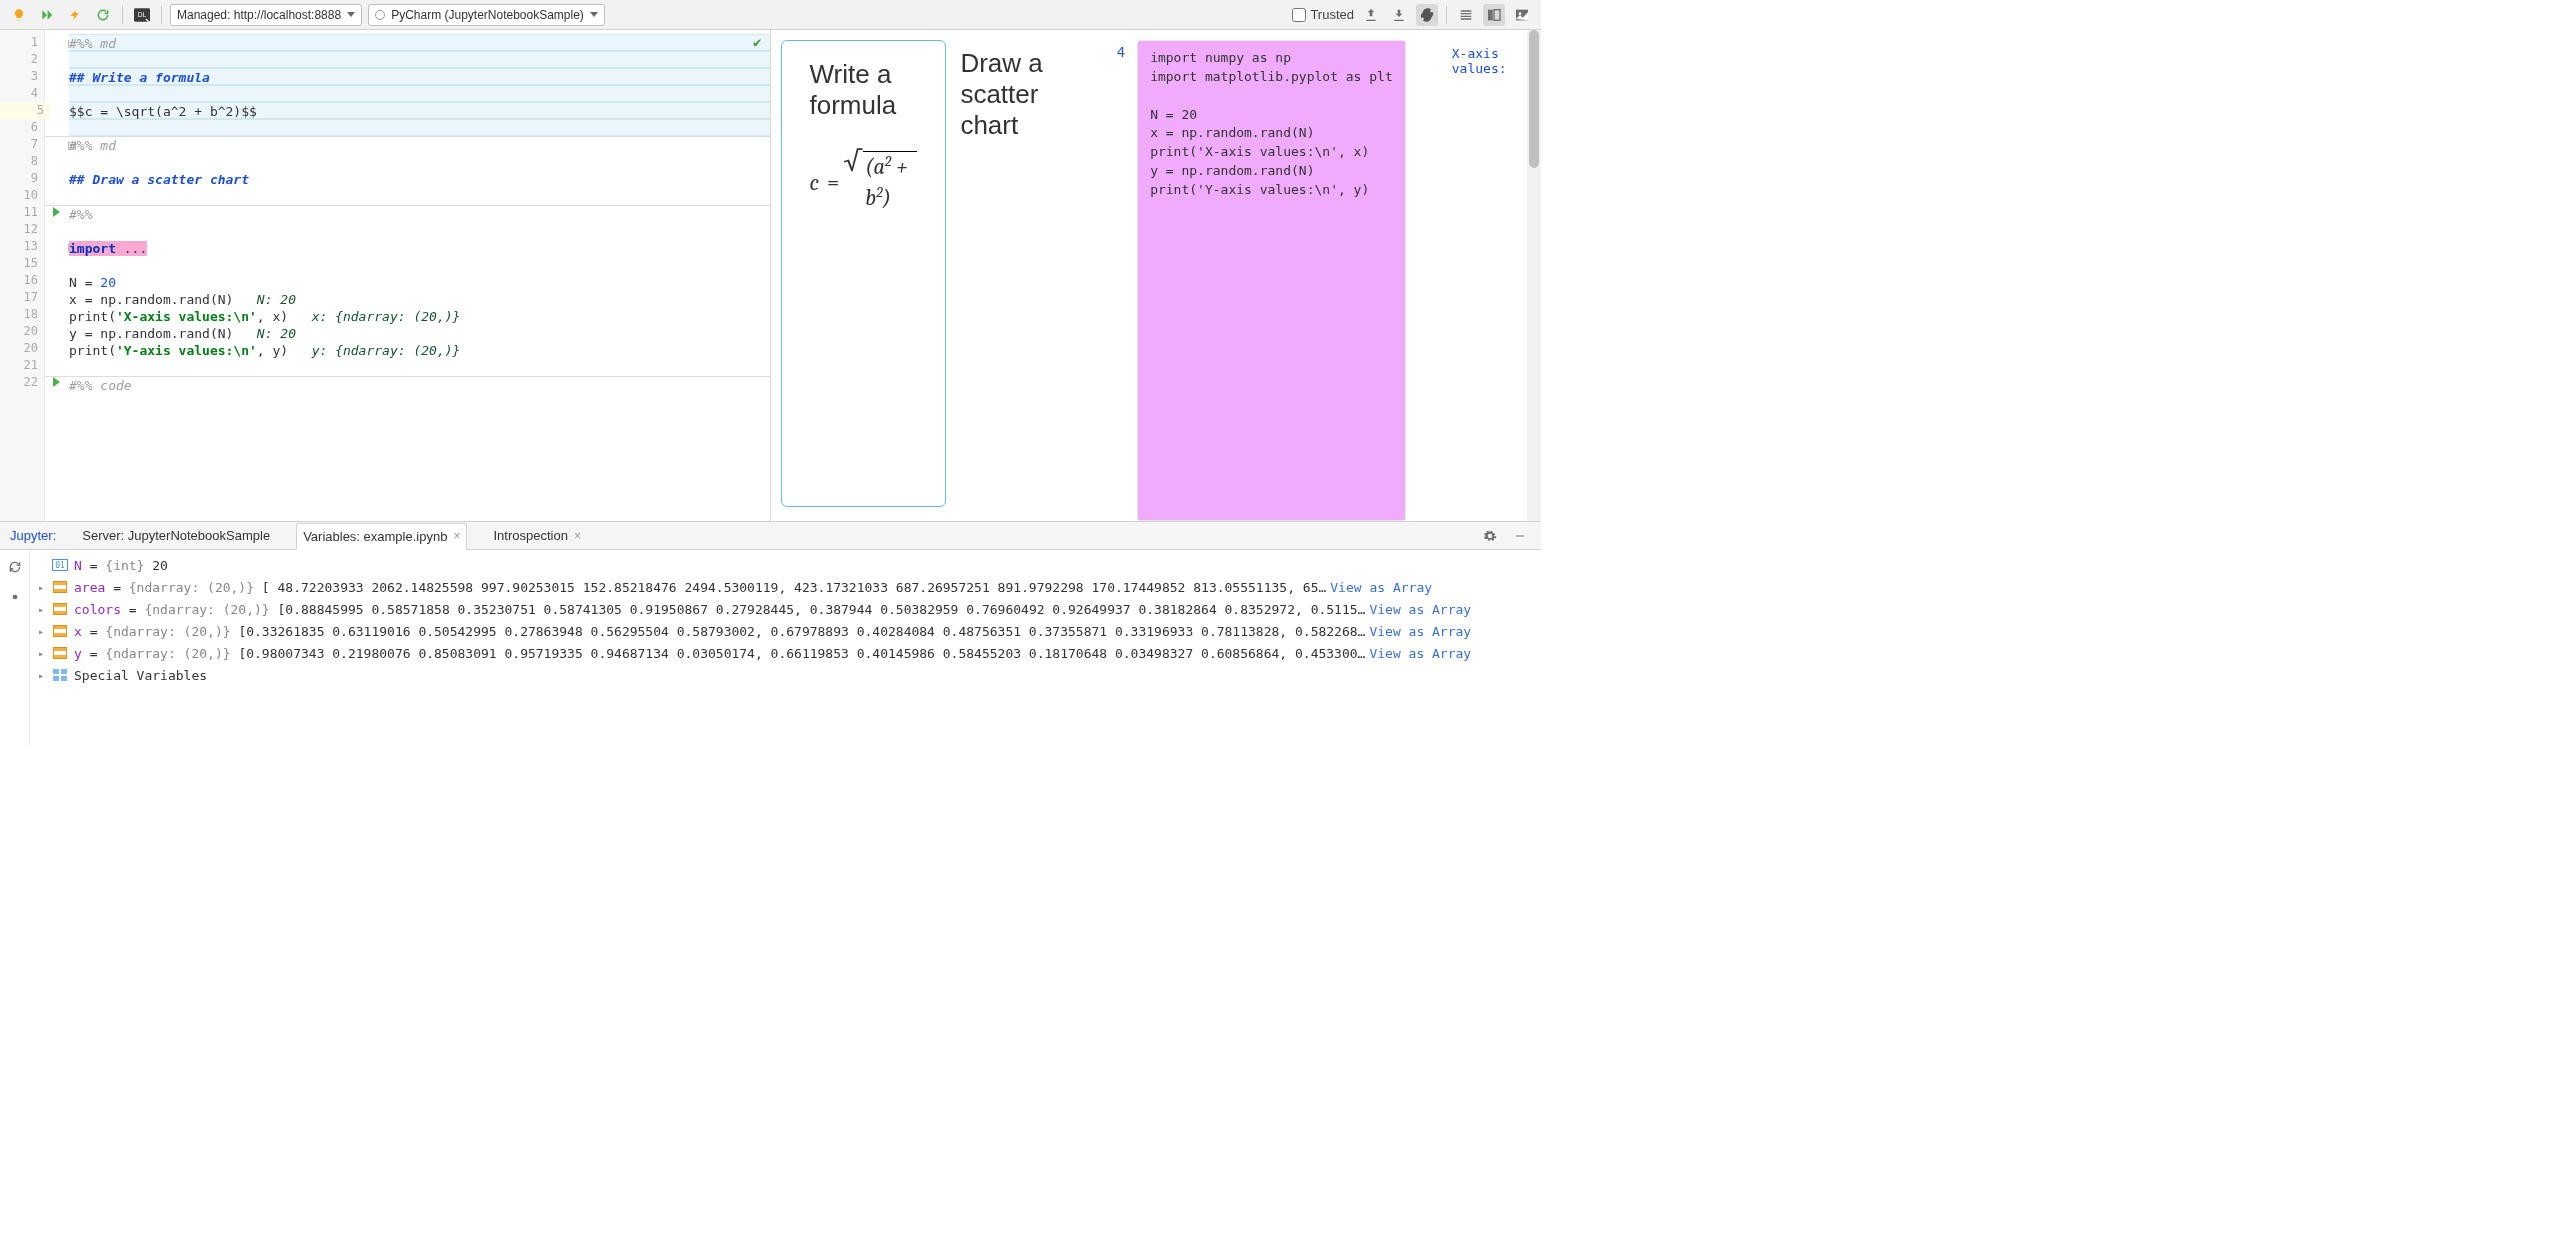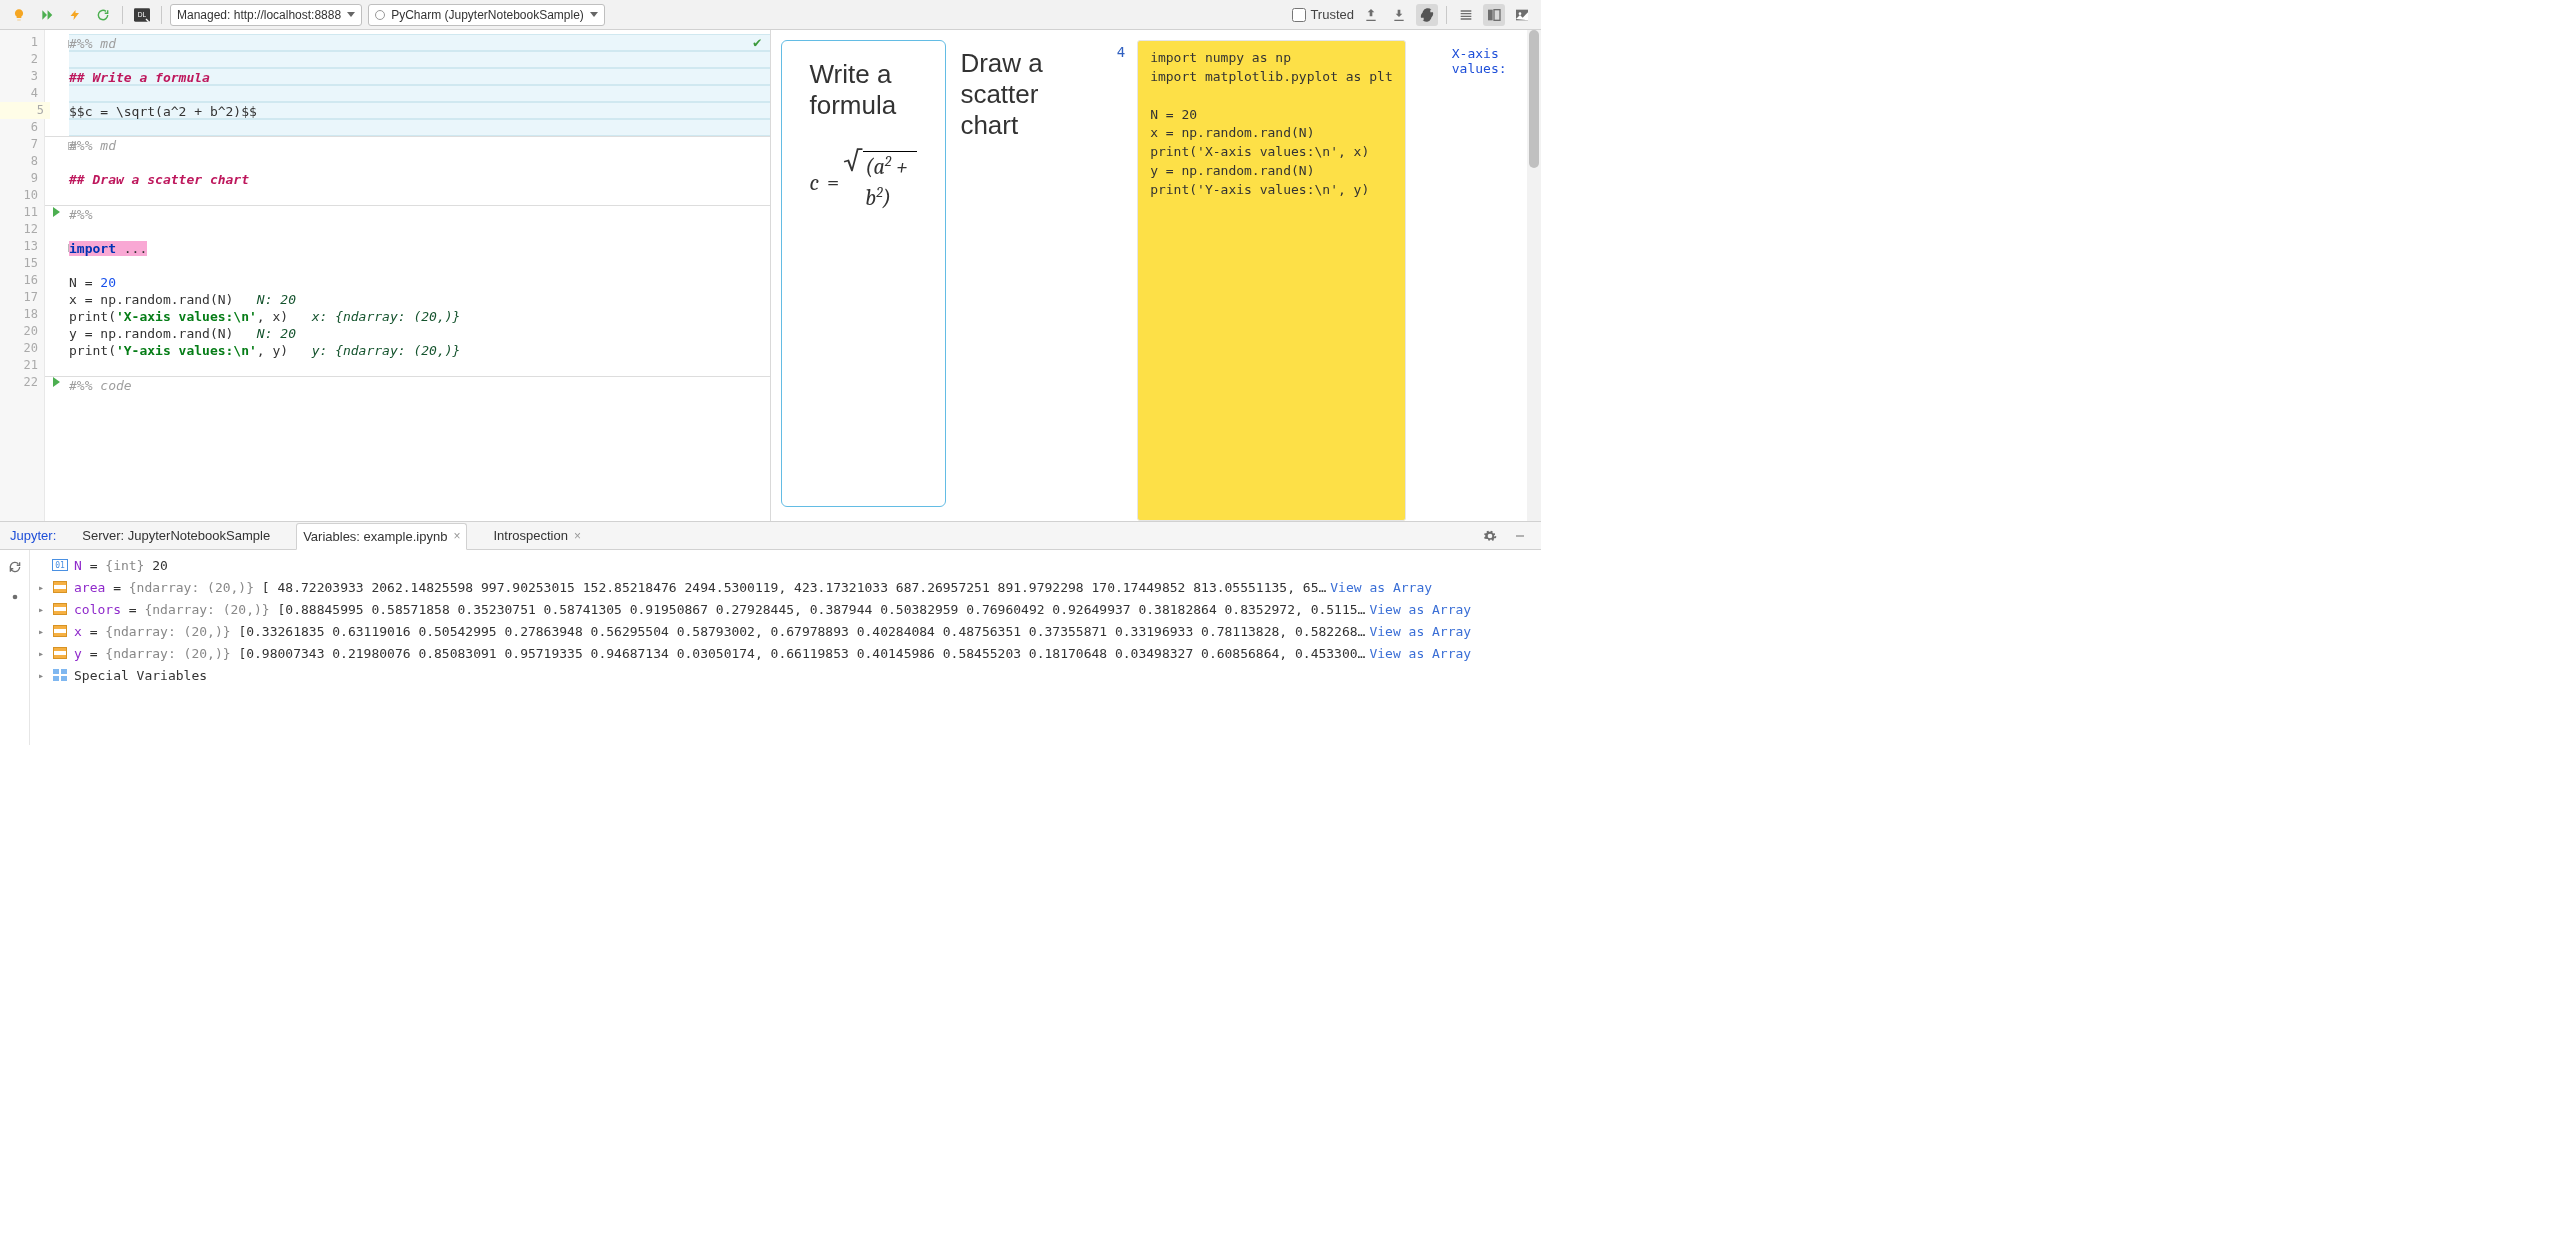--- a/index.html
+++ b/index.html
@@ -91,21 +91,21 @@
     overflow:hidden;
   }
   .editor-code .cline { height:17px; white-space:pre; }
   .md-cell {
     background:#eaf6fb;
     border-top:1px solid #d0e8f0;
     border-bottom:1px solid #d0e8f0;
   }
   .c-comment { color:#9e9e9e; font-style:italic; }
   .c-key { color:#0033b3; font-weight:bold; }
-  .c-head { color:#be185d; font-weight:bold; font-style:italic; }
+  .c-head { color:#1d4ed8; font-weight:bold; font-style:italic; }
   .c-num { color:#1750eb; }
   .c-str { color:#067d17; font-weight:bold; }
   .c-hint { color:#14532d; font-style:italic; }
   .import-hl { background:#f9a8d4; }
   .cell-divider-line {
     border-top:1px solid #ddd;
     margin-left:-24px;
   }
   .check-ok {
     position:absolute; top:4px; right:8px;
@@ -152,21 +152,21 @@
   .pv-cell {
     display:flex;
     gap:12px;
     padding-left:6px;
   }
   .pv-exec {
     color:#3060c0; font-family:monospace; font-size:14px; width:16px; text-align:right; padding-top:4px;
   }
   .pv-codebox {
     flex:1;
-    background:#fde047;
+    background:#f0abfc;
     border:1px solid #e6e6e6;
     border-radius:3px;
     padding:8px 12px;
     font-family:"Menlo",monospace;
     font-size:13px;
     line-height:1.45;
     white-space:pre;
     color:#333;
   }
   .pv-output {

